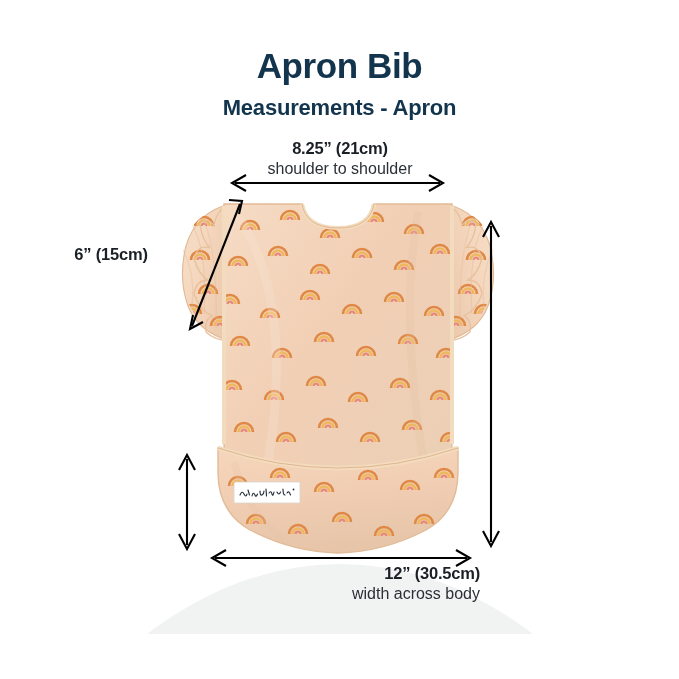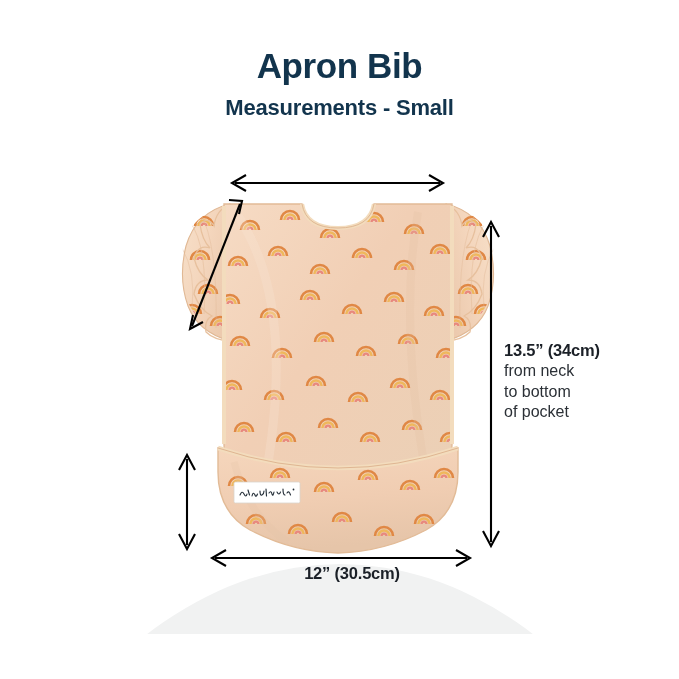--- a/index.html
+++ b/index.html
@@ -76,21 +76,21 @@
     color: #2b3036;
     display: block;
   }
   .meas.center { text-align: center; }
   .meas.left   { text-align: left; }
 
   #label-shoulder { left: 160px; top: 138px; width: 360px; }
   #label-arm      { left: 18px;  top: 244px; width: 186px; }
   #label-side     { left: 504px; top: 340px; width: 170px; }
   #label-pocket   { left: 10px;  top: 478px; width: 160px; }
-  #label-width    { left: 212px; top: 563px; width: 280px; }
+  #label-width    { left: 200px; top: 563px; width: 280px; text-align: right; }
 
   
   .arrow-svg {
     position: absolute;
     z-index: 6;
     overflow: visible;
   }
   .arrow-line {
     stroke: #000000;
     stroke-width: 2.1;
@@ -111,21 +111,21 @@
   #bib-wrap svg { display: block; }
 </style>
 </head>
 <body>
 
 <div id="page">
 
   <div class="bottom-arc"></div>
 
   <div class="title">Apron Bib</div>
-  <div class="subtitle">Measurements - Small</div>
+  <div class="subtitle">Measurements - Apron</div>
 
   <div id="bib-wrap">
     <svg width="320" height="372" viewBox="0 0 320 372" xmlns="http://www.w3.org/2000/svg">
       <defs>
 
         <g id="rb">
           <path d="M -9,0 A 9,9 0 0 1 9,0" fill="none" stroke="#e08845" stroke-width="2.6"></path>
           <path d="M -5.6,0 A 5.6,5.6 0 0 1 5.6,0" fill="none" stroke="#efb75c" stroke-width="2.5"></path>
           <path d="M -2.4,0 A 2.4,2.4 0 0 1 2.4,0" fill="none" stroke="#e8897e" stroke-width="2.3"></path>
         </g>
@@ -382,31 +382,31 @@
     <polyline class="arrow-head" points="3,20 11,5 19,20"></polyline>
     <polyline class="arrow-head" points="3,84 11,99 19,84"></polyline>
   </svg>
 
   <svg class="arrow-svg" style="left:205px; top:547px;" width="272" height="22">
     <line class="arrow-line" x1="10" y1="11" x2="262" y2="11"></line>
     <polyline class="arrow-head" points="21,3 7,11 21,19"></polyline>
     <polyline class="arrow-head" points="251,3 265,11 251,19"></polyline>
   </svg>
 
+  <div class="meas center" id="label-shoulder">
+    <span class="val">8.25” (21cm)</span>
+    <span class="desc">shoulder to shoulder</span>
+  </div>
 
   <div class="meas center" id="label-arm">
+    <span class="val">6” (15cm)</span>
   </div>
 
-  <div class="meas left" id="label-side">
-    <span class="val">13.5” (34cm)</span>
-    <span class="desc">from neck</span>
-    <span class="desc">to bottom</span>
-    <span class="desc">of pocket</span>
-  </div>
 
   <div class="meas center" id="label-pocket">
   </div>
 
   <div class="meas center" id="label-width">
     <span class="val">12” (30.5cm)</span>
+    <span class="desc">width across body</span>
   </div>
 
 </div>
 
 </body></html>

